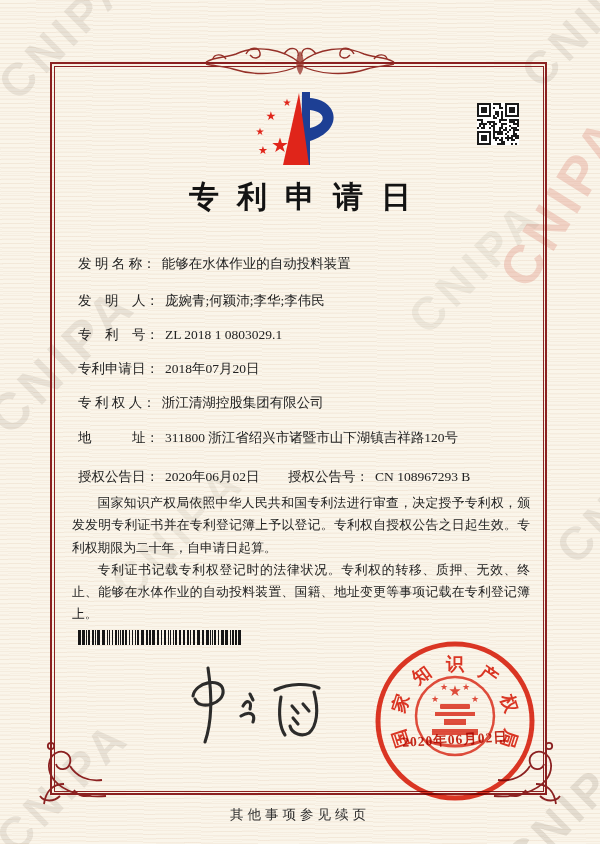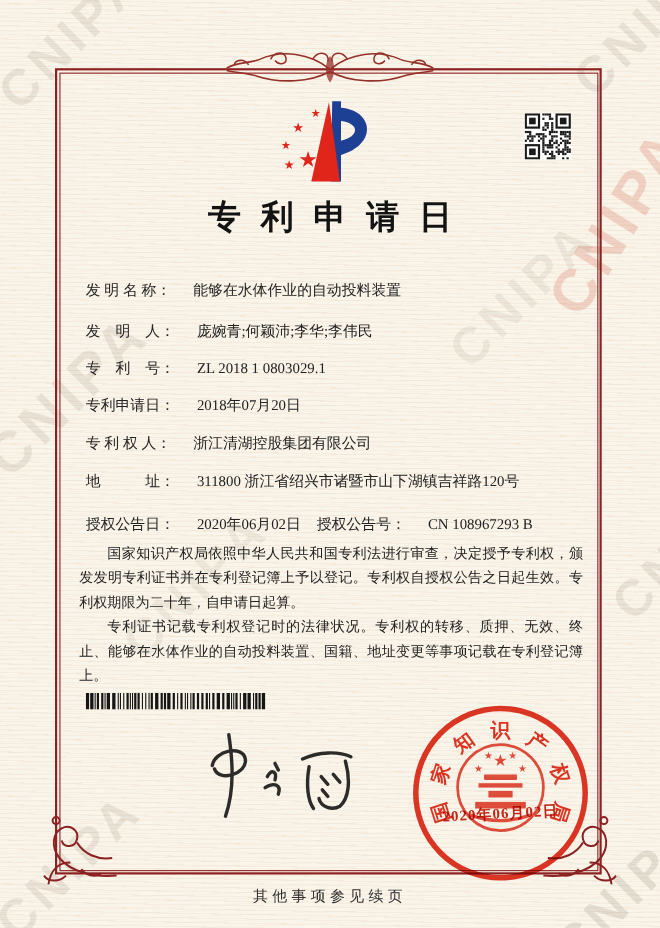--- a/index.html
+++ b/index.html
@@ -30,21 +30,21 @@
   .cert-no .num{letter-spacing:1px;}
 
   .logo{position:absolute;left:250px;top:88px;width:100px;height:82px;}
   .qr{position:absolute;left:477px;top:103px;width:42px;height:42px;}
 
   .title{position:absolute;left:0;right:0;top:177px;text-align:center;
     font-size:30px;font-weight:bold;color:#131313;letter-spacing:18px;text-indent:18px;}
 
   .fields{position:absolute;left:78px;top:248px;width:452px;font-size:13.5px;color:#222;}
   .frow{position:absolute;left:0;white-space:nowrap;}
-  .frow .fvalue{margin-left:20px;}
+  .frow .fvalue{margin-left:6px;}
   .pair2{position:absolute;left:210px;top:0;}
 
   .paras{position:absolute;left:72px;top:492px;width:458px;font-size:12.8px;
     line-height:1.74;text-align:justify;color:#222;}
   .paras p{margin:0;text-indent:2em;}
 
   .barcode{position:absolute;left:78px;top:630px;height:15px;width:168px;
     display:flex;align-items:stretch;overflow:hidden;}
   .barcode .bar{background:#161616;height:100%;flex:0 0 auto;}
 

